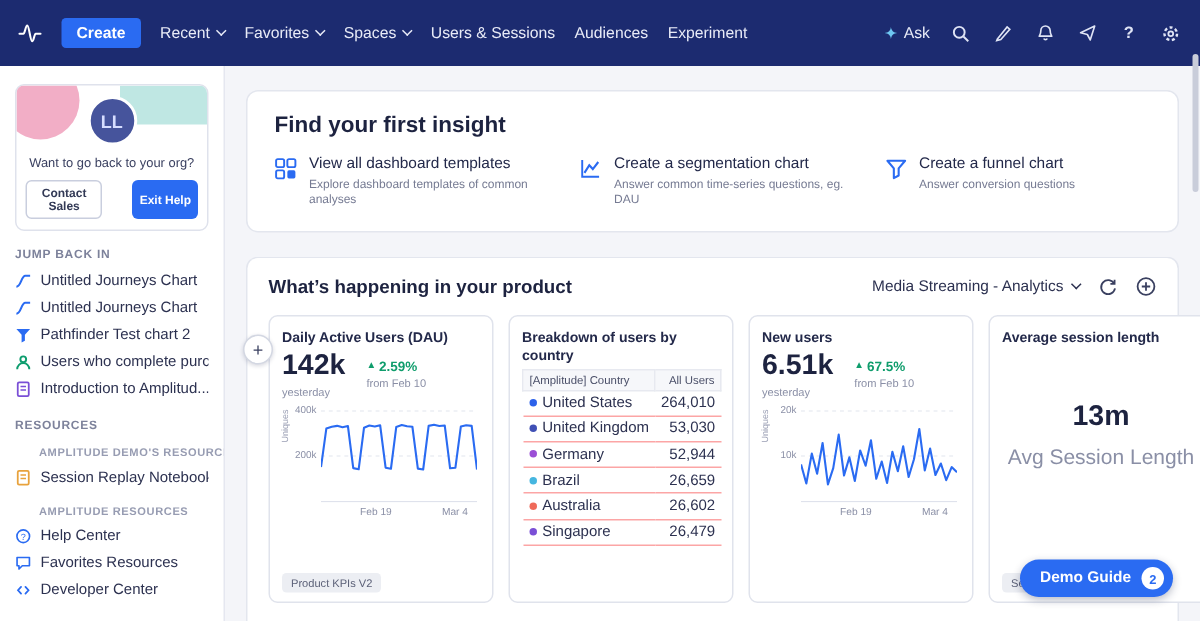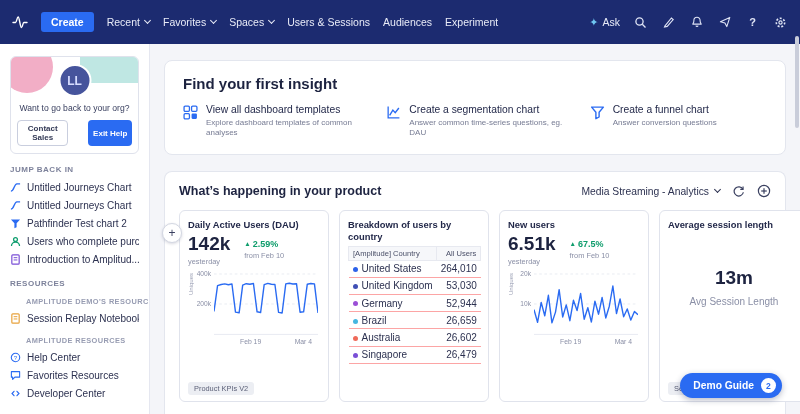--- a/index.html
+++ b/index.html
@@ -102,21 +102,21 @@
 
   .tbl{ width:100%; border-collapse:collapse; margin-top:0; }
   .tbl th{ background:#f6f7fa; border:1px solid #e7e9f0; font-size:7.6px; font-weight:400; color:#4a4f68;
            text-align:left; padding:2px 4px; line-height:1.2; }
   .tbl th.num, .tbl td.num{ text-align:right; width:34%; }
   .tbl td{ border-bottom:1px solid #fca5a5; font-size:10px; color:#2c3150; padding:2.6px 4px; white-space:nowrap; }
   .dot{ display:inline-block; width:5px; height:5px; border-radius:50%; margin-right:4px; vertical-align:middle; }
 
   .big-center{ text-align:center; margin-top:36px; }
   .big-val{ font-size:19px; font-weight:700; color:#1d2340; }
-  .big-sub{ font-size:10px; color:#8a8fa6; margin-top:7px; }
+  .big-sub{ font-size:14px; color:#8a8fa6; margin-top:7px; }
 
   .float-add{
     position:absolute; left:12px; top:179px; width:20px; height:20px; border-radius:50%;
     background:#fff; border:1px solid #d3d7e2; box-shadow:0 1px 3px rgba(20,30,70,.18);
     display:flex; align-items:center; justify-content:center; font-size:12px; color:#3a4060;
     cursor:pointer; font-family:"Liberation Sans", sans-serif;
   }
 
   .demo-guide{
     position:absolute; right:18px; bottom:16px; background:#2a6bf2; color:#fff;

